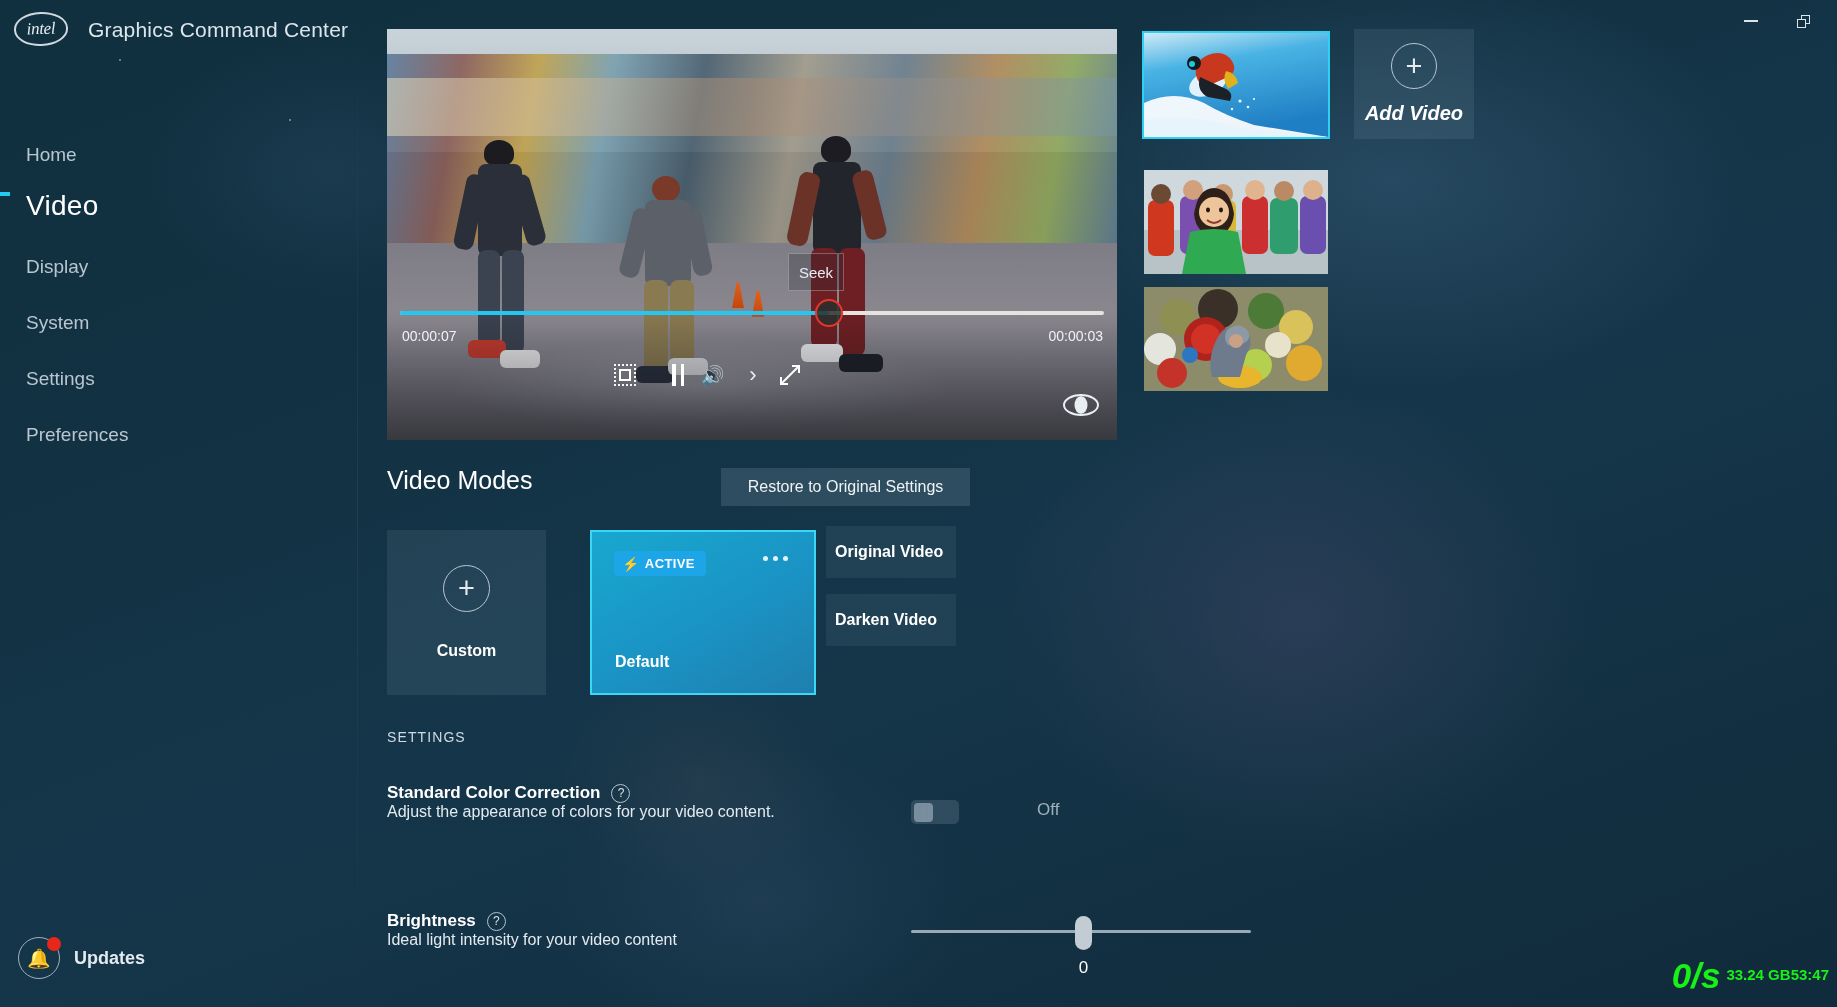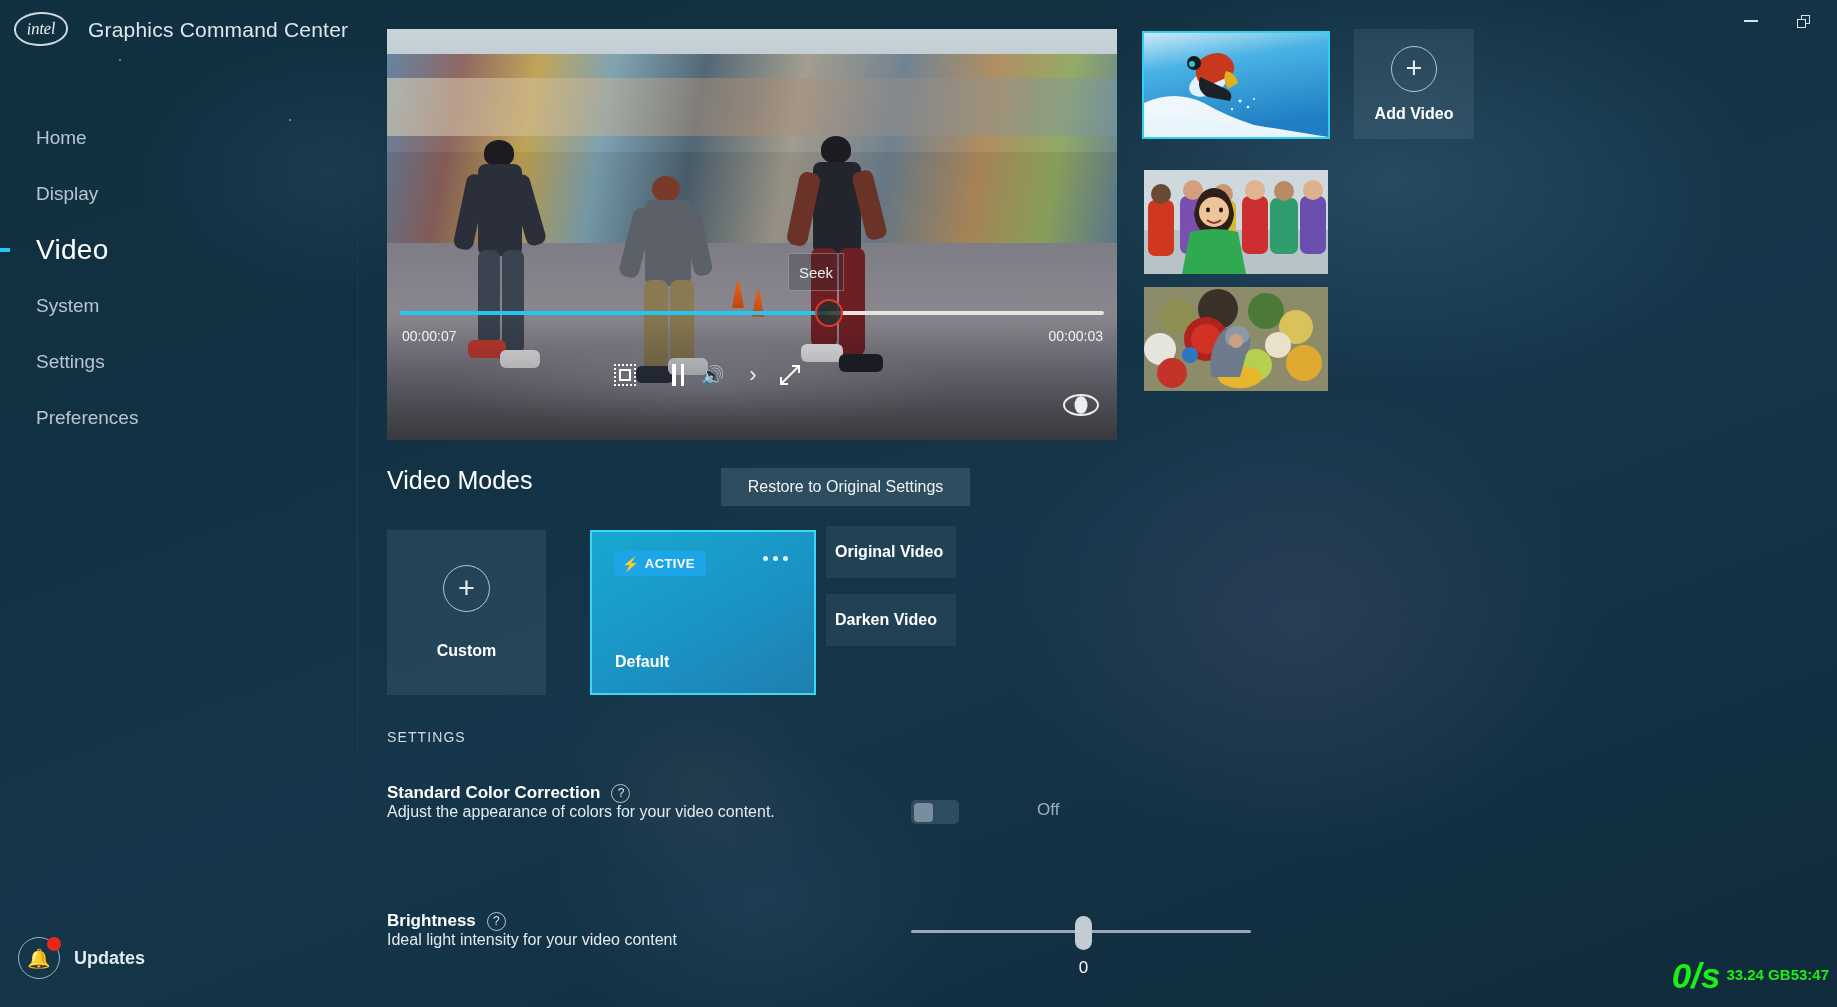--- a/index.html
+++ b/index.html
@@ -42,22 +42,22 @@
   }
   #btn-min { right:64px; } #btn-restore { right:12px; }
   .min-dash { width:14px; height:1.5px; background:#dbe4ea; }
   .restore-glyph { position:relative; width:13px; height:13px; }
   .restore-glyph i { position:absolute; border:1.4px solid #dbe4ea; }
   .restore-glyph i.back { width:9px; height:9px; right:0; top:0; }
   .restore-glyph i.front { width:9px; height:9px; left:0; bottom:0; background:#12303f; }
   
   .sidebar { position:absolute; left:0; top:110px; width:310px; }
   .nav-item {
-    position:relative; height:56px; display:flex; align-items:center;
-    padding-left:36px; color:#b9c6d0; font-size:19px; cursor:default;
+    position:relative; height:56px; display:flex; align-items:flex-end;
+    padding-left:26px; color:#b9c6d0; font-size:19px; cursor:default;
   }
   .nav-item.active { color:#ffffff; font-size:28px; font-weight:400; letter-spacing:.3px; }
   .nav-item.active .nav-marker {
     position:absolute; left:0; top:50%; transform:translateY(-50%);
     width:10px; height:4px; background:#24c8f0;
   }
   .sidebar-divider { position:absolute; left:357px; top:0; width:1px; height:1007px;
     background:linear-gradient(to bottom, rgba(255,255,255,0.0), rgba(255,255,255,0.05), rgba(255,255,255,0.0)); }
   .updates-wrap { position:absolute; left:18px; bottom:28px; display:flex; align-items:center; gap:14px; }
   .bell-circle {
@@ -114,21 +114,21 @@
   .eye-split::after { content:""; position:absolute; left:50%; top:50%; width:13px; height:18px;
     transform:translate(-50%,-50%); background:#e9eef1; border-radius:50%; }
   
   .thumb { position:absolute; width:184px; height:104px; overflow:hidden; }
   .thumb.selected { outline:2.5px solid #2fd0f2; outline-offset:0; }
   .add-video { position:absolute; left:1354px; top:29px; width:120px; height:110px;
     background:rgba(160,180,200,.12); display:flex; flex-direction:column;
     align-items:center; justify-content:center; gap:13px; }
   .plus-circle { width:46px; height:46px; border-radius:50%; border:1.5px solid #b8c6d2;
     display:flex; align-items:center; justify-content:center; color:#e3eaf0; font-size:29px; font-weight:300; line-height:1; }
-  .add-video-label { color:#fff; font-size:16px; font-weight:bold; }
+  .add-video-label { color:#fff; font-size:20px; font-weight:bold;font-style:italic; }
   
   .section-title { position:absolute; left:387px; top:466px; color:#fff; font-size:25px; }
   .restore-btn { position:absolute; left:721px; top:468px; width:249px; height:38px;
     background:rgba(175,195,212,.17); color:#eef3f6; font-size:16px;
     display:flex; align-items:center; justify-content:center; cursor:default; }
   .mode-card { position:absolute; top:530px; width:159px; height:165px; }
   .mode-custom { left:387px; background:rgba(150,172,190,.13);
     display:flex; flex-direction:column; align-items:center; justify-content:center; gap:22px; }
   .mode-custom .plus-circle { width:47px; height:47px; }
   .mode-label { color:#fff; font-size:16px; font-weight:bold;margin-top:8px; }
@@ -221,26 +221,26 @@
           <i class="front"></i>
       </span>
     </div>
   </div>
 
   <div class="sidebar-divider"></div>
   <nav class="sidebar">
     <div class="nav-item">
       <span>Home</span>
     </div>
-    <div class="nav-item">
-      <span>Display</span>
-    </div>
     <div class="nav-item active">
       <span class="nav-marker"></span>
       <span>Video</span>
+    </div>
+    <div class="nav-item">
+      <span>Display</span>
     </div>
     <div class="nav-item">
       <span>System</span>
     </div>
     <div class="nav-item">
       <span>Settings</span>
     </div>
     <div class="nav-item">
       <span>Preferences</span>
     </div>

